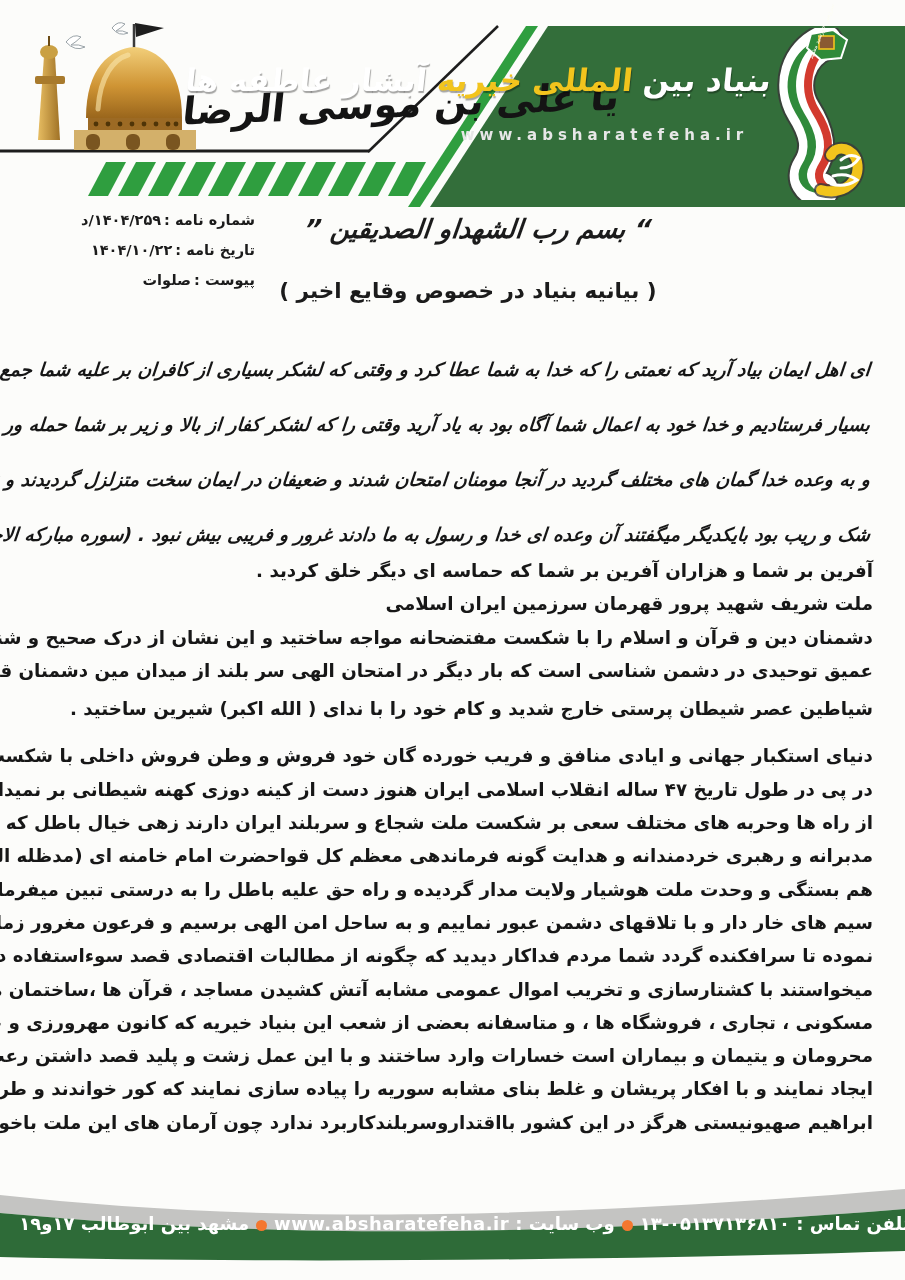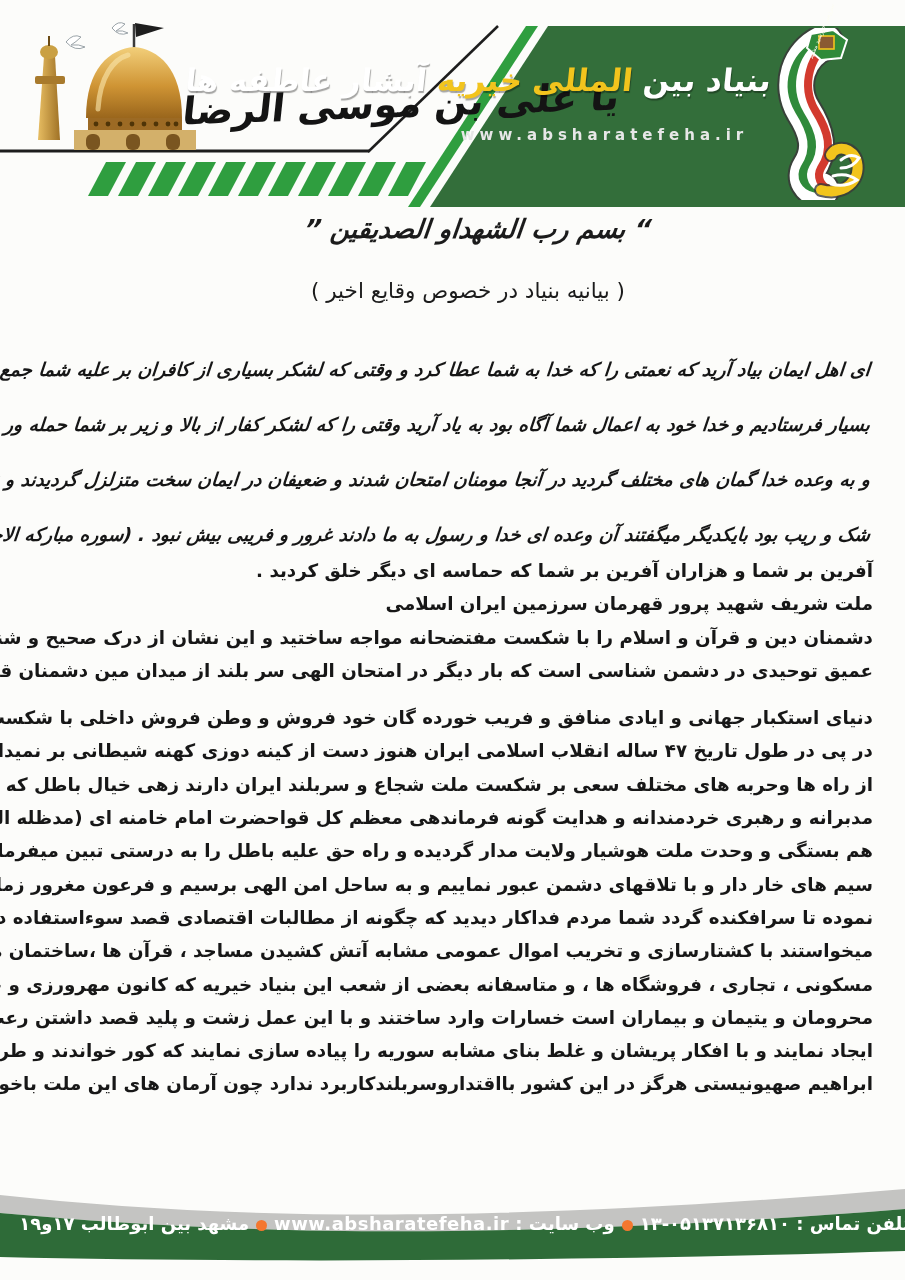--- a/index.html
+++ b/index.html
@@ -37,21 +37,21 @@
   
   .meta{position:absolute;left:50px;top:212px;width:205px;}
   .meta-line{margin-bottom:14px;font-size:14.5px;font-weight:bold;text-align:right;white-space:nowrap;}
   .meta-line .lbl{margin-left:3px;}
   
   .basmala{
     position:absolute;left:268px;top:214px;width:420px;text-align:center;
     font-size:26px;font-weight:bold;font-style:italic;letter-spacing:-1px;
     transform:skewX(-6deg);
   }
-  .subject{position:absolute;left:248px;top:278px;width:440px;text-align:center;font-size:21.5px;font-weight:normal;}
+  .subject{position:absolute;left:248px;top:278px;width:440px;text-align:center;font-size:21.5px;font-weight:bold;}
   
   .verse{position:absolute;left:36px;top:342px;width:834px;}
   .v-line{
     font-size:18.5px;font-weight:600;font-style:italic;color:#161616;
     height:55px;line-height:55px;white-space:nowrap;
     text-align:justify;text-align-last:justify;transform:skewX(-5deg);
   }
   .v-line.last{text-align:right;text-align-last:auto;}
   
   .bodytxt{position:absolute;left:35px;top:554px;width:838px;}
@@ -178,36 +178,42 @@
       <rect x="56" y="8" width="15" height="13" fill="#8a5a32" stroke="#f2c41d" stroke-width="1.6"></rect>
     </g>
 
     <g stroke="#ffffff" fill="none" stroke-linecap="round">
       <path d="M78,132 q10,-8 18,-2 q-6,10 -18,10" stroke-width="3"></path>
       <path d="M70,148 q14,-4 24,4 q-12,8 -26,4" stroke-width="3"></path>
     </g>
   </svg>
   <div class="logo-small-text">سرزمین خورشید مشهد</div>
 
+  <div class="meta">
+    <div class="meta-line"><span class="lbl">شماره نامه :</span><span>۱۴۰۴/۲۵۹/د</span></div>
+    <div class="meta-line"><span class="lbl">تاریخ نامه :</span><span>۱۴۰۴/۱۰/۲۲</span></div>
+    <div class="meta-line"><span class="lbl">پیوست :</span><span>صلوات</span></div>
+  </div>
 
   <div class="basmala">“ بسم رب الشهداو الصدیقین ”</div>
   <div class="subject">( بیانیه بنیاد در خصوص وقایع اخیر )</div>
 
   <div class="verse">
     <div class="v-line">ای اهل ایمان بیاد آرید که نعمتی را که خدا به شما عطا کرد و وقتی که لشکر بسیاری از کافران بر علیه شما جمع شدند پس به مدد و یاری شما بادی تند و سپاهش</div>
     <div class="v-line">بسیار فرستادیم و خدا خود به اعمال شما آگاه بود به یاد آرید وقتی را که لشکر کفار از بالا و زیر بر شما حمله ور شدند و چشم ها حیران شد و جان ها به گلو رسید</div>
     <div class="v-line">و به وعده خدا گمان های مختلف گردید در آنجا مومنان امتحان شدند و ضعیفان در ایمان سخت متزلزل گردیدند و نیز در آن هنگام منافقان و آنان که در دل هاشان</div>
     <div class="v-line last">شک و ریب بود بایکدیگر میگفتند آن وعده ای خدا و رسول به ما دادند غرور و فریبی بیش نبود . (سوره مبارکه الاحزاب آیه ۸-۱۲)</div>
   </div>
 
   <div class="bodytxt">
     <div class="b-line nj">آفرین بر شما و هزاران آفرین بر شما که حماسه ای دیگر خلق کردید .</div>
     <div class="b-line nj">ملت شریف شهید پرور قهرمان سرزمین ایران اسلامی</div>
     <div class="b-line">دشمنان دین و قرآن و اسلام را با شکست مفتضحانه مواجه ساختید و این نشان از درک صحیح و شناخت</div>
     <div class="b-line">عمیق توحیدی در دشمن شناسی است که بار دیگر در امتحان الهی سر بلند از میدان مین دشمنان قسم خورده</div>
+    <div class="b-line nj g1">شیاطین عصر شیطان پرستی خارج شدید و کام خود را با ندای ( الله اکبر) شیرین ساختید .</div>
     <div class="b-line g2">دنیای استکبار جهانی و ایادی منافق و فریب خورده گان خود فروش و وطن فروش داخلی با شکست های پی</div>
     <div class="b-line">در پی در طول تاریخ ۴۷ ساله انقلاب اسلامی ایران هنوز دست از کینه دوزی کهنه شیطانی بر نمیدارند و دائم</div>
     <div class="b-line">از راه ها وحربه های مختلف سعی بر شکست ملت شجاع و سربلند ایران دارند زهی خیال باطل که با تدبیر</div>
     <div class="b-line">مدبرانه و رهبری خردمندانه و هدایت گونه فرماندهی معظم کل قواحضرت امام خامنه ای (مدظله العالی ) باعث</div>
     <div class="b-line">هم بستگی و وحدت ملت هوشیار ولایت مدار گردیده و راه حق علیه باطل را  به درستی تبین میفرمایند تا از</div>
     <div class="b-line">سیم های خار دار و با تلاقهای دشمن عبور نماییم و به ساحل امن الهی برسیم و فرعون مغرور زمان را مایوس</div>
     <div class="b-line">نموده تا سرافکنده گردد شما مردم فداکار دیدید که چگونه از مطالبات اقتصادی قصد سوءاستفاده داشتند و</div>
     <div class="b-line">میخواستند با کشتارسازی و تخریب اموال عمومی مشابه آتش کشیدن مساجد ، قرآن ها ،ساختمان های</div>
     <div class="b-line">مسکونی ، تجاری ، فروشگاه ها ، و متاسفانه بعضی از شعب این بنیاد خیریه که کانون مهرورزی و خدمت به</div>
     <div class="b-line">محرومان و یتیمان و بیماران است خسارات وارد ساختند و با این عمل زشت و پلید قصد داشتن رعب و وحشت</div>

